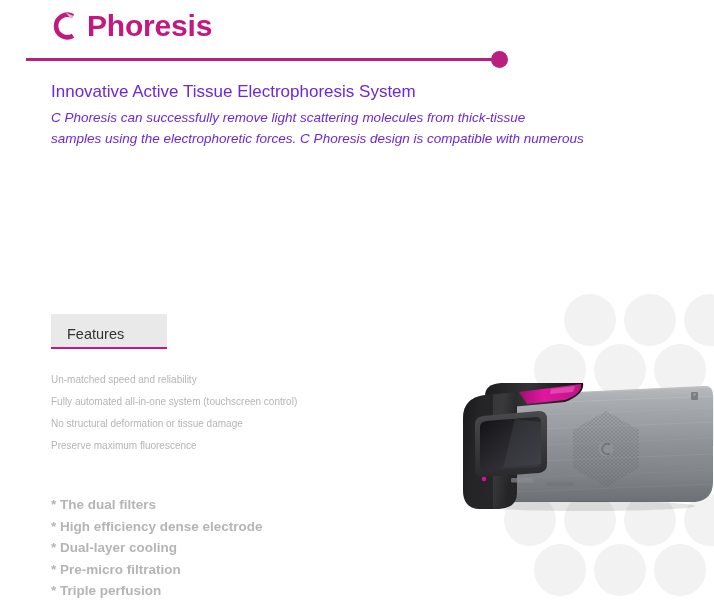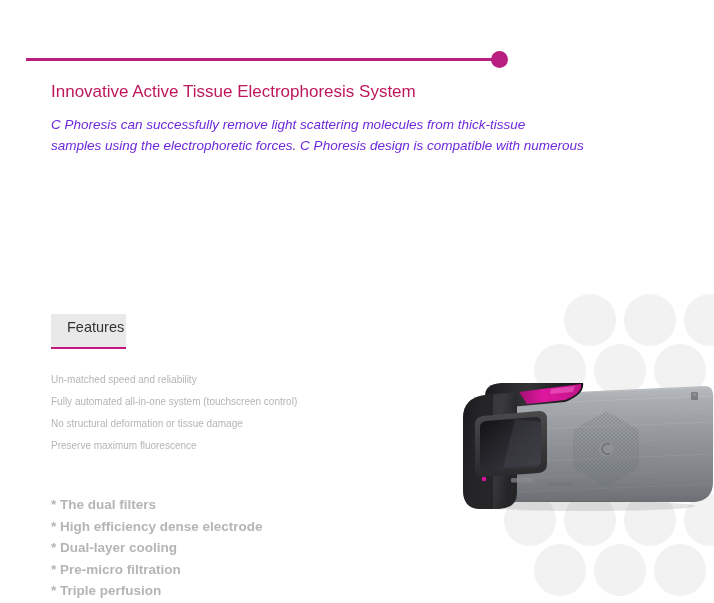--- a/index.html
+++ b/index.html
@@ -76,44 +76,44 @@
   
   #intro {
     position: absolute;
     left: 51px;
     top: 81px;
     width: 620px;
     z-index: 3;
   }
   #intro-title {
     font-size: 17px;
-    color: #be185d;
+    color: #6d28d9;
     line-height: 22px;
-    margin: 0 0 11px 0;
+    margin: 0 0 4px 0;
     font-weight: normal;
   }
   .body-line {
     font-size: 13.5px;
     color: #6d28d9;
     line-height: 21px;
     white-space: nowrap;
     font-style: italic;
   }
 
   
   #features-badge {
     position: absolute;
     left: 51px;
     top: 314px;
     z-index: 3;
     background: #e9e9e9;
     border-bottom: 2px solid #c2187f;
-    padding: 3px 17px 6px 16px;
+    padding: 10px 17px 6px 16px;
     box-sizing: border-box;
-    width: 75px;
+    width: 116px;
     height: 35px;
   }
   #features-badge-label {
     font-size: 14.5px;
     color: #333333;
     line-height: 20px;
   }
 
   
   #feature-list {
@@ -175,20 +175,27 @@
     <circle cx="560" cy="570" r="26"></circle>
     <circle cx="620" cy="570" r="26"></circle>
     <circle cx="680" cy="570" r="26"></circle>
     <circle cx="530" cy="520" r="26"></circle>
     <circle cx="530" cy="420" r="26"></circle>
   </g>
 </svg>
 
 <div id="header">
 
+  <div id="brand-lockup">
+    <svg id="brand-mark" viewBox="0 0 30 34">
+      <path d="M25 7.2 A11.3 11.3 0 1 0 25 26.8" fill="none" stroke="#c2187f" stroke-width="4.6" stroke-linecap="butt"></path>
+      <path d="M17.5 3.6 L25.6 7.0 L22.8 9.6 Z" fill="#c9c9c9"></path>
+    </svg>
+    <span id="brand-name">Phoresis</span>
+  </div>
 
   <div id="header-rule"></div>
   <div id="header-rule-dot"></div>
 </div>
 
 <div id="intro">
   <h1 id="intro-title">Innovative Active Tissue Electrophoresis System</h1>
   <div class="body-line">C Phoresis can successfully remove light scattering molecules from thick-tissue</div>
   <div class="body-line">samples using the electrophoretic forces. C Phoresis design is compatible with numerous</div>
 </div>

